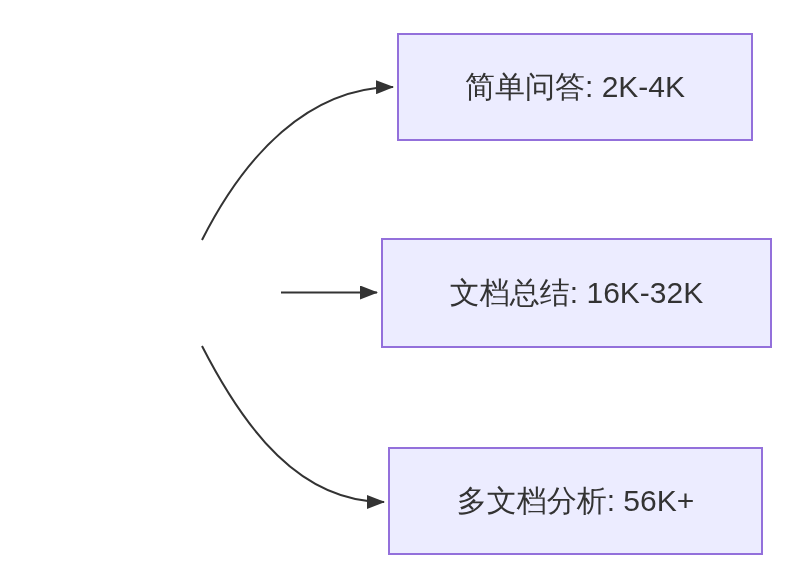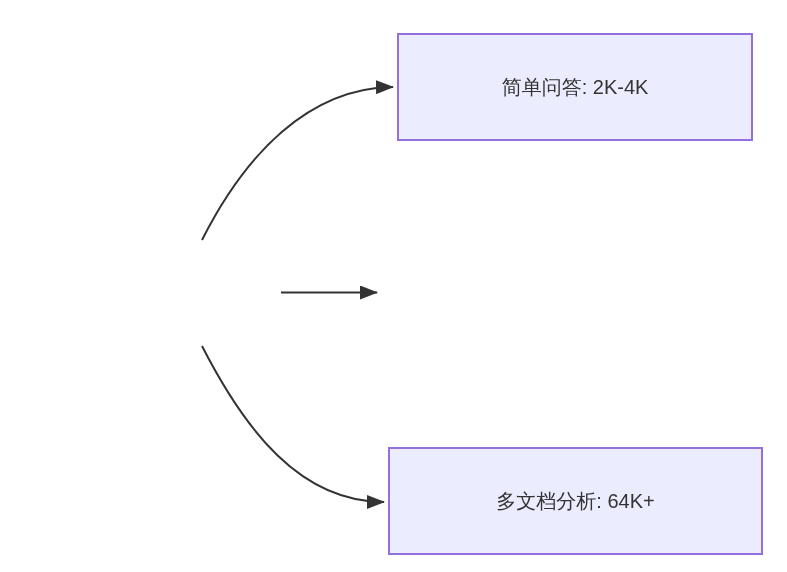--- a/index.html
+++ b/index.html
@@ -34,21 +34,21 @@
   }
   .node {
     position: absolute;
     box-sizing: border-box;
     background: var(--node-fill, #ECECFF);
     border: 2px solid var(--node-border, #9370DB);
     display: flex;
     align-items: center;
     justify-content: center;
     color: var(--text-color, #333333);
-    font-size: 20px;
+    font-size: 30px;
     line-height: 1.2;
     white-space: nowrap;
   }
   .node-task-type   { left: 32px;  top: 239px; width: 248px; height: 108px; }
   .node-simple-qa   { left: 397px; top: 33px;  width: 356px; height: 108px; }
   .node-doc-summary { left: 381px; top: 238px; width: 391px; height: 110px; }
   .node-multi-doc   { left: 388px; top: 447px; width: 375px; height: 108px; }
 </style>
 </head>
 <body>
@@ -64,18 +64,21 @@
     <path class="edge" d="M 202 240 C 245 155, 308 88, 393 87" marker-end="url(#arrow)"></path>
     <path class="edge" d="M 281 292.5 L 377 292.5" marker-end="url(#arrow)"></path>
     <path class="edge" d="M 202 346 C 245 430, 300 502, 384 502" marker-end="url(#arrow)"></path>
   </svg>
 
 
   <div class="node node-simple-qa">
     <span>简单问答: 2K-4K</span>
   </div>
 
+  <div class="node node-doc-summary">
+    <span>文档总结: 16K-32K</span>
+  </div>
 
   <div class="node node-multi-doc">
-    <span>多文档分析: 64K+</span>
+    <span>多文档分析: 56K+</span>
   </div>
 
 </div>
 
 </body></html>

